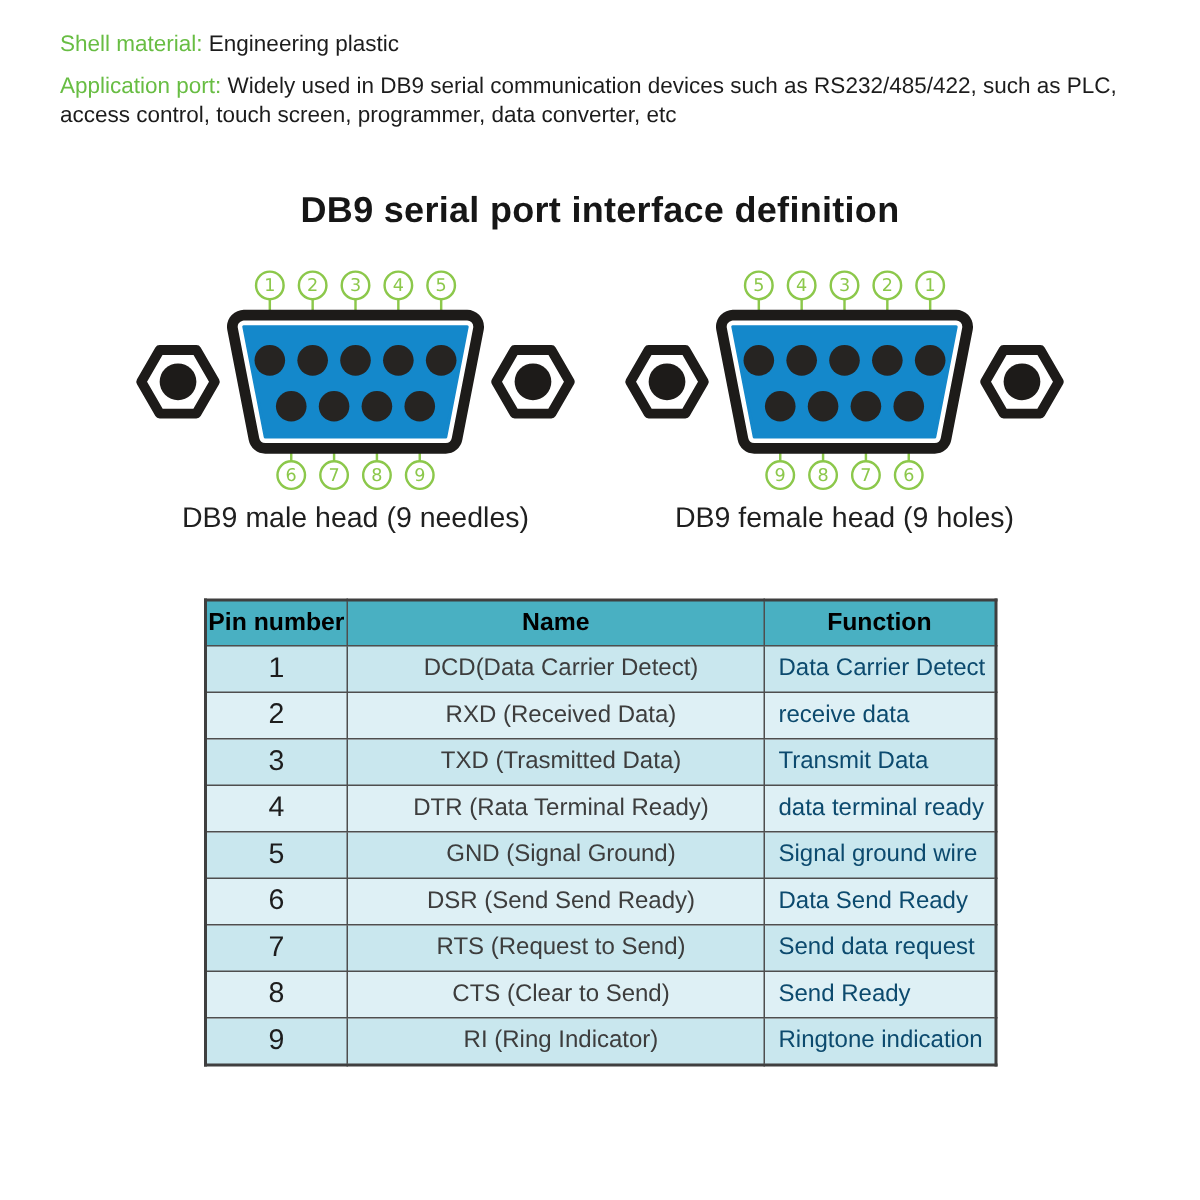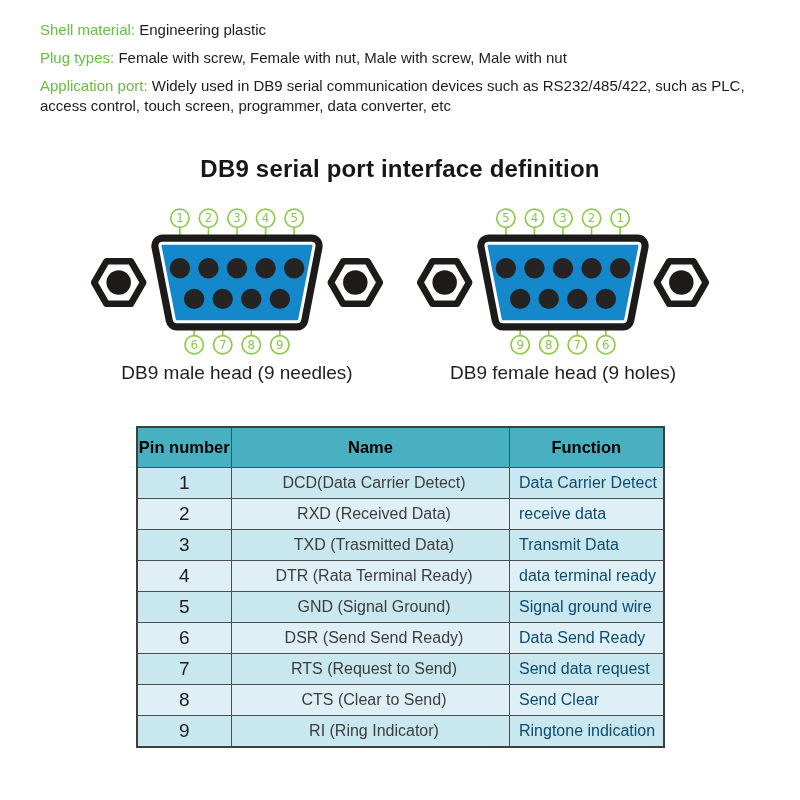--- a/index.html
+++ b/index.html
@@ -17,36 +17,35 @@
   .connectors-row { display:flex; justify-content:center; align-items:flex-start;
     gap:30px; margin-top:22px; }
   .connector-block { width:296px; display:flex; flex-direction:column; align-items:center; }
   .connector-label { font-size:19px; color:#1f1f1f; }
 
   .table-wrap { display:flex; justify-content:center; margin-top:42px; }
   table.pin-table { border-collapse:collapse; table-layout:fixed; width:527px;
     border:2px solid #3f3f3f; }
   table.pin-table th, table.pin-table td { border:1px solid #4e4e4e; }
   table.pin-table th { background:#49b0c2; color:#000; font-size:16.5px; font-weight:bold;
-    height:41px; text-align:center; }
+    height:31px; text-align:center; }
   col.c-pin  { width:95px; }
   col.c-name { width:278px; }
   col.c-func { width:154px; }
   td.cell-pin  { text-align:center; font-size:19px; color:#1d1d1d; height:31px; }
   td.cell-name { font-size:16px; color:#3d3d3d; padding-left:7px;text-align:center; }
   td.cell-func { font-size:16px; color:#0c4a6e; padding-left:9px; }
   tbody tr:nth-child(odd)  td { background:#c9e7ee; }
   tbody tr:nth-child(even) td { background:#def0f5; }
 </style>
 </head>
 <body>
 
 <div class="info-block">
   <div class="info-line"><span class="info-label">Shell material:</span><span class="info-text"> Engineering plastic</span></div>
-  <div class="info-line"><span class="info-label">Plug types:</span><span class="info-text"> Female with screw, Female with nut, Male with screw, Male with nut</span></div>
   <div class="info-line"><span class="info-label">Application port:</span><span class="info-text"> Widely used in DB9 serial communication devices such as RS232/485/422, such as PLC, access control, touch screen, programmer, data converter, etc</span></div>
 </div>
 
 <h1 class="page-title">DB9 serial port interface definition</h1>
 
 <div class="connectors-row">
   <div class="connector-block">
     <div class="connector-svg-slot"><svg viewBox="0 0 290 150" width="296" height="153">
           <g stroke="#8cc84b" stroke-width="1.6">
             <line x1="89" y1="22" x2="89" y2="62"></line>
@@ -194,21 +193,21 @@
           <td class="cell-func">Data Send Ready</td>
         </tr>
         <tr>
           <td class="cell-pin">7</td>
           <td class="cell-name">RTS (Request to Send)</td>
           <td class="cell-func">Send data request</td>
         </tr>
         <tr>
           <td class="cell-pin">8</td>
           <td class="cell-name">CTS (Clear to Send)</td>
-          <td class="cell-func">Send Clear</td>
+          <td class="cell-func">Send Ready</td>
         </tr>
         <tr>
           <td class="cell-pin">9</td>
           <td class="cell-name">RI (Ring Indicator)</td>
           <td class="cell-func">Ringtone indication</td>
         </tr>
       </tbody>
   </table>
 </div>
 

